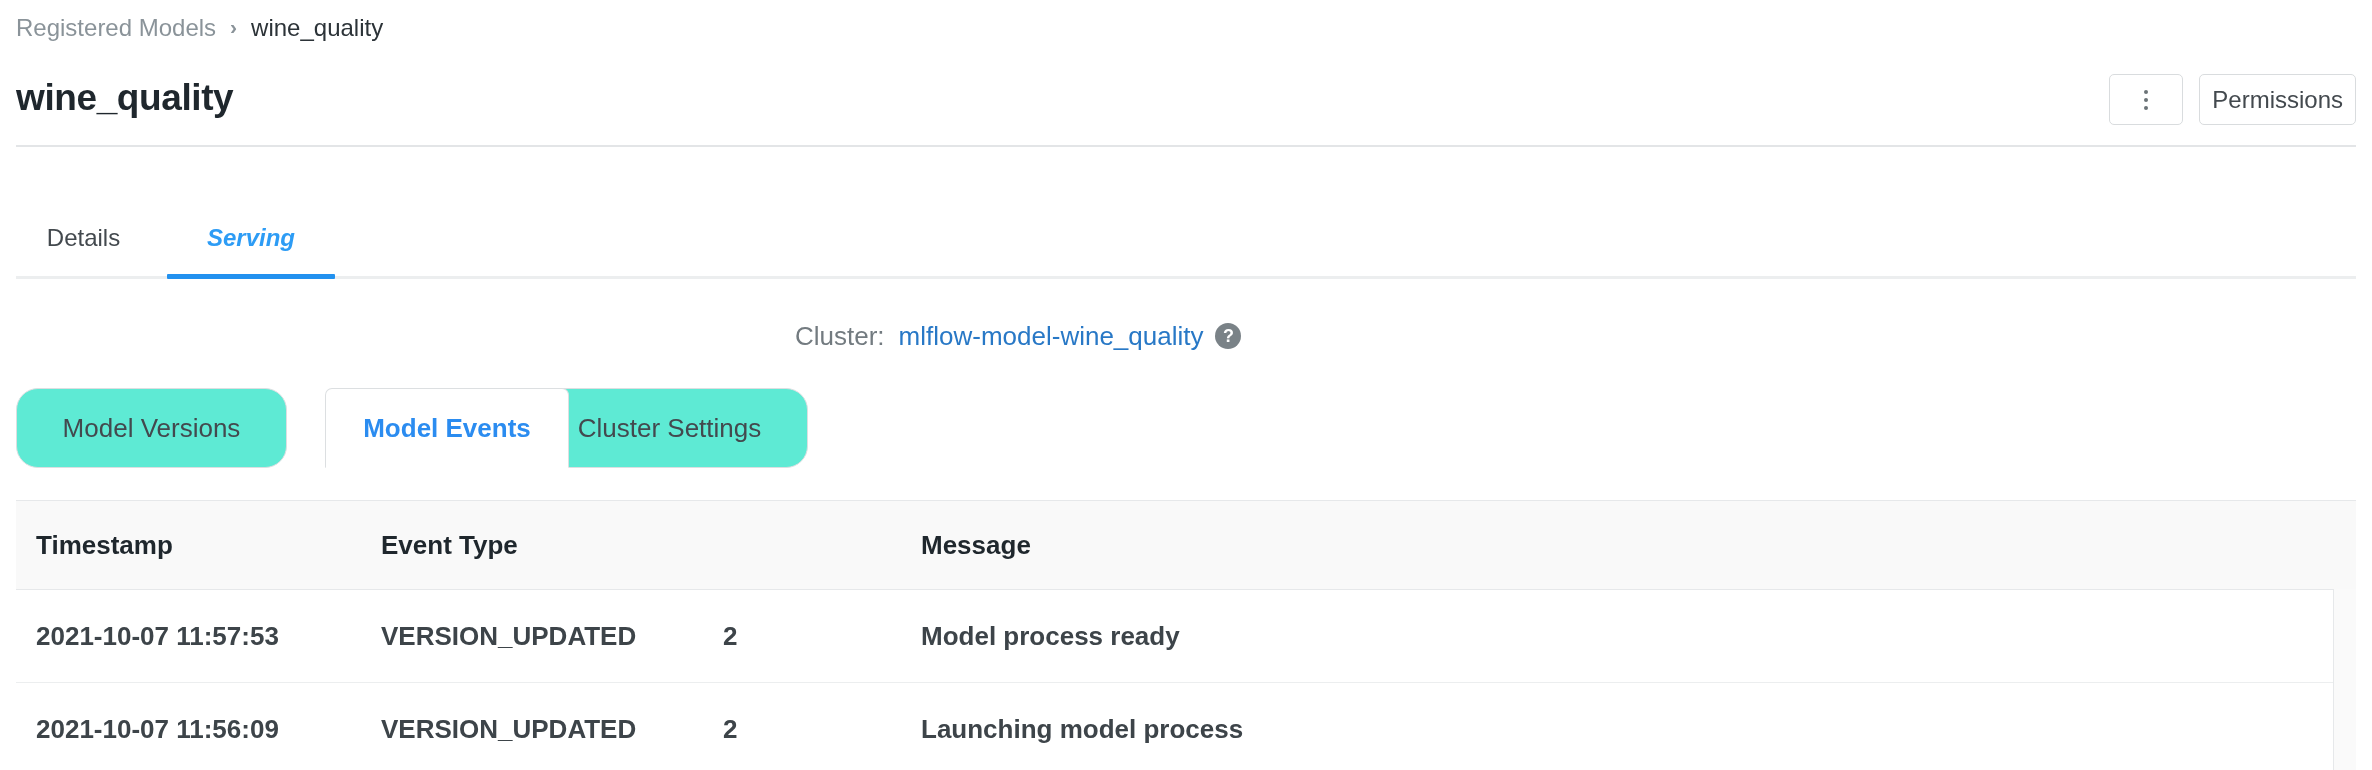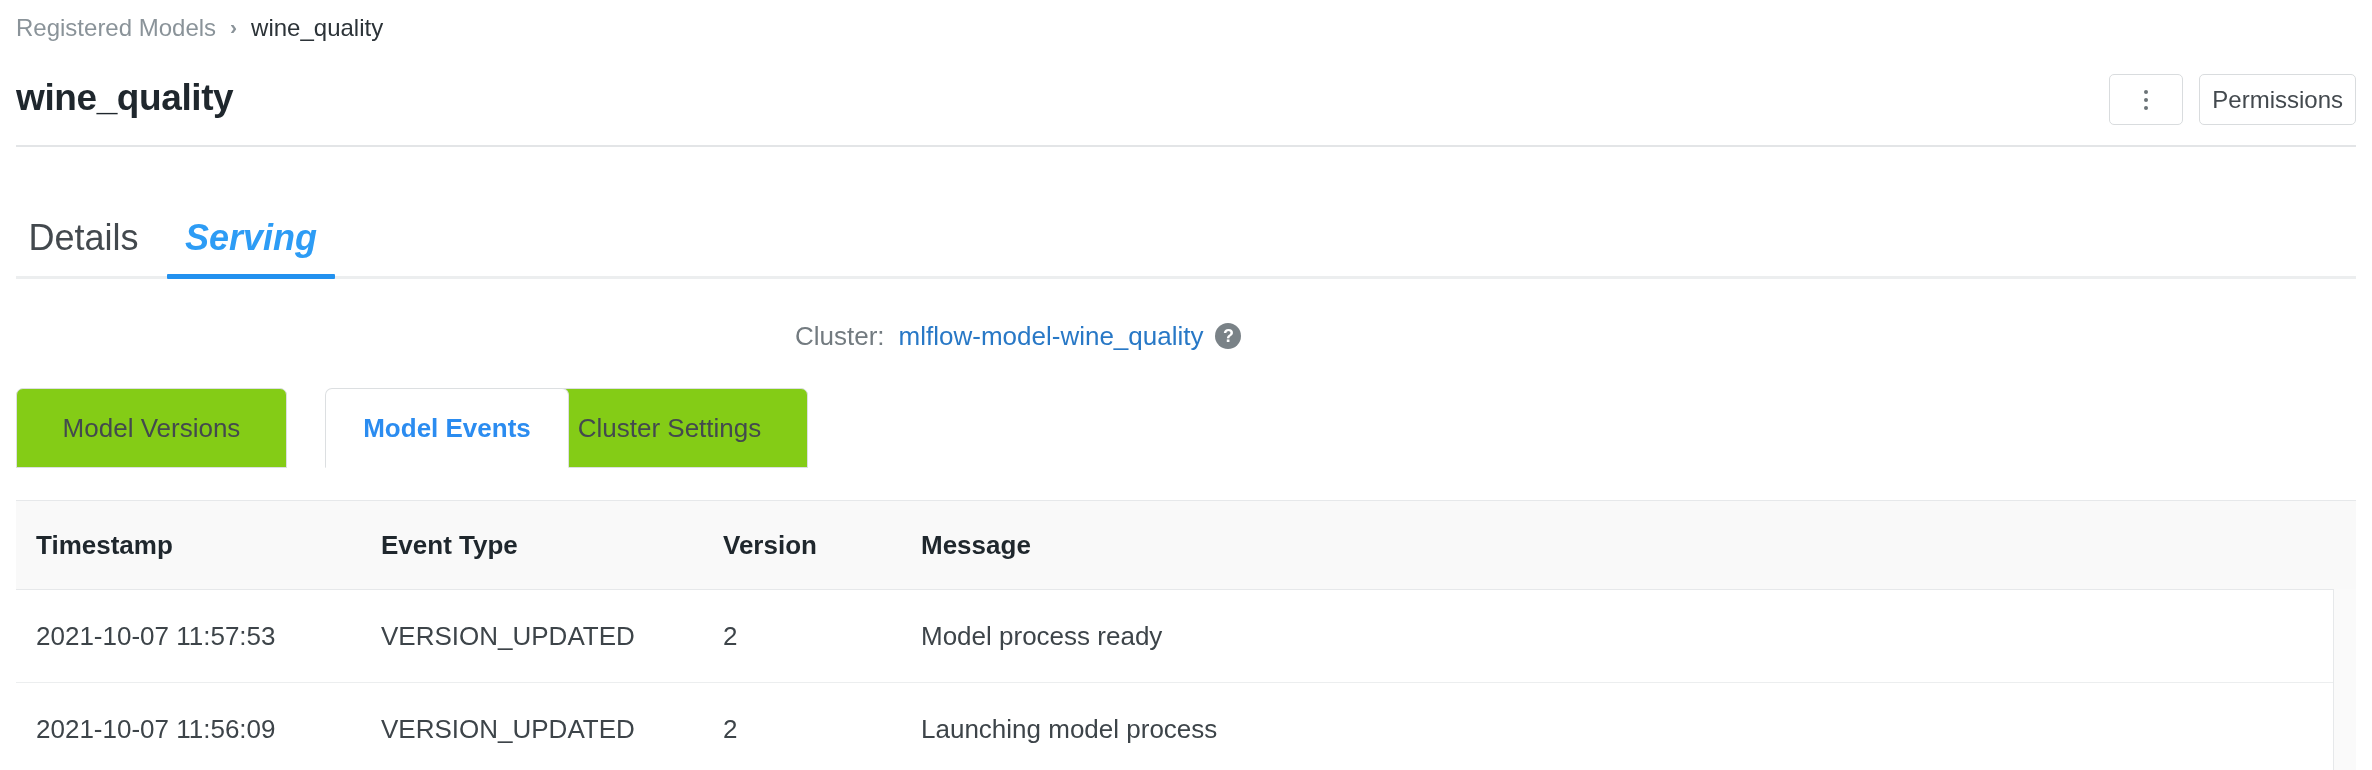--- a/index.html
+++ b/index.html
@@ -130,21 +130,21 @@
     height: 3px;
     background: #eceeef;
   }
   .maintab {
     position: absolute;
     top: 0;
     height: 76px;
     display: flex;
     align-items: center;
     justify-content: center;
-    font-size: 36px;
+    font-size: 24px;
     cursor: pointer;
   }
   .maintab.idle {
     color: #43494e;
   }
   .maintab.active {
     color: #2d9cf5;
     font-weight: bold;
     font-style: italic;
   }
@@ -225,23 +225,24 @@
     box-sizing: border-box;
     display: flex;
     align-items: center;
     justify-content: center;
     border: 1px solid #dcdfe1;
     border-radius: 7px 7px 0 0;
     font-size: 26px;
     cursor: pointer;
   }
   .subtab.idle {
-    background: #84cc16;
+    background: #5eead4;
     color: #43494e;
     border-bottom-color: #dcdfe1;
+    border-radius: 22px;
   }
   .subtab.active {
     background: #ffffff;
     color: #2b8cf0;
     font-weight: bold;
     border-bottom: 1px solid #ffffff;
     z-index: 2;
     margin-left: 38px;
   }
 
@@ -272,20 +273,21 @@
     background: #ffffff;
   }
   .cell {
     position: absolute;
     top: 0;
     height: 100%;
     display: flex;
     align-items: center;
     font-size: 26px;
     white-space: nowrap;
+    font-weight: bold;
   }
   .thead .cell {
     color: #1f272d;
     font-weight: bold;
   }
   .tbody .cell {
     color: #3d4449;
   }
   .col-ts      { left: 20px;  }
   .col-event   { left: 365px; }
@@ -344,21 +346,20 @@
 <div class="subtabs">
   <div class="subtab idle" style="left:0px;   width:271px;">Model Versions</div>
   <div class="subtab active" style="left:271px; width:244px;">Model Events</div>
   <div class="subtab idle" style="left:515px; width:277px;">Cluster Settings</div>
 </div>
 
 <div class="table-wrap">
   <div class="thead">
     <div class="cell col-ts">Timestamp</div>
     <div class="cell col-event">Event Type</div>
-    <div class="cell col-version">Version</div>
     <div class="cell col-message">Message</div>
   </div>
   <div class="tbody">
     <div class="trow">
       <div class="cell col-ts">2021-10-07 11:57:53</div>
       <div class="cell col-event">VERSION_UPDATED</div>
       <div class="cell col-version">2</div>
       <div class="cell col-message">Model process ready</div>
     </div>
     <div class="trow">

